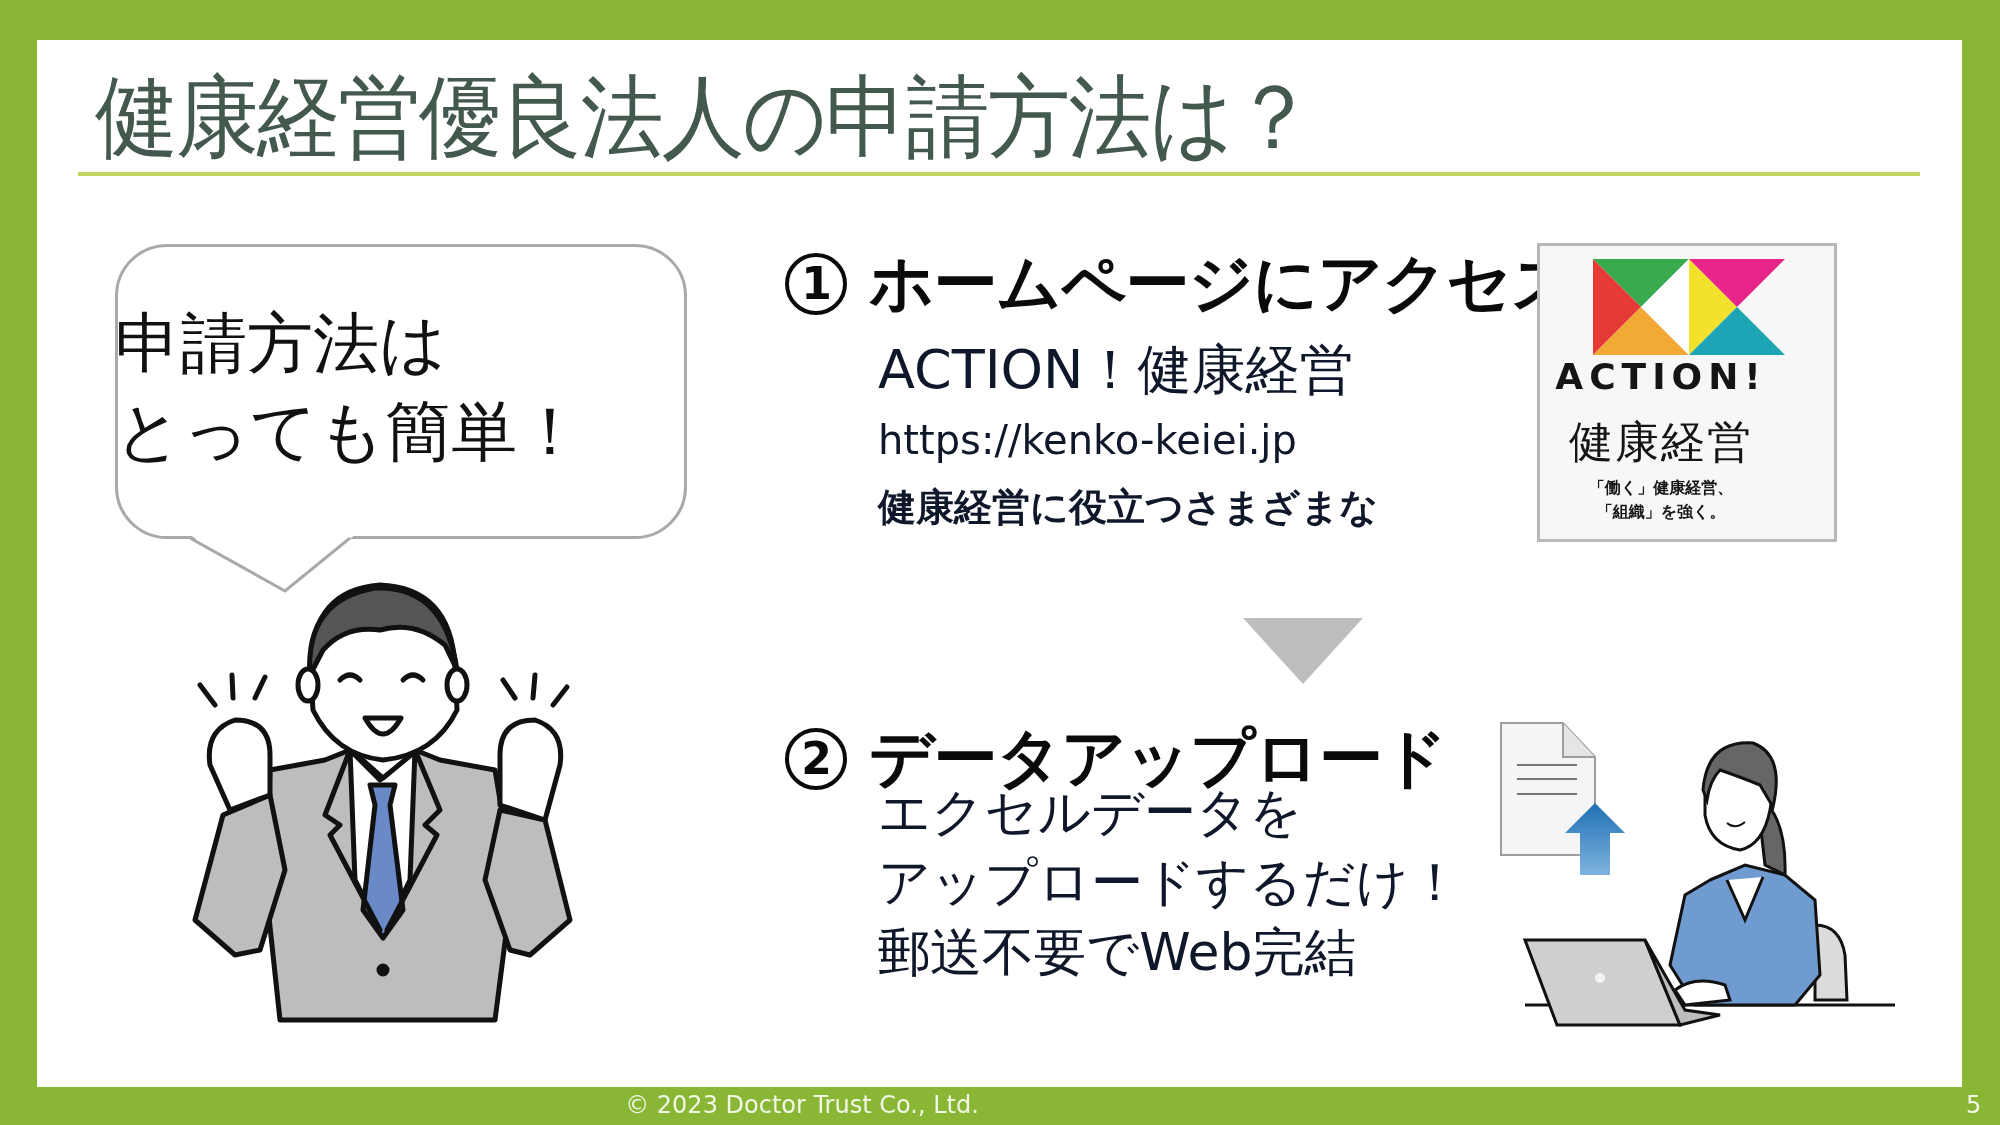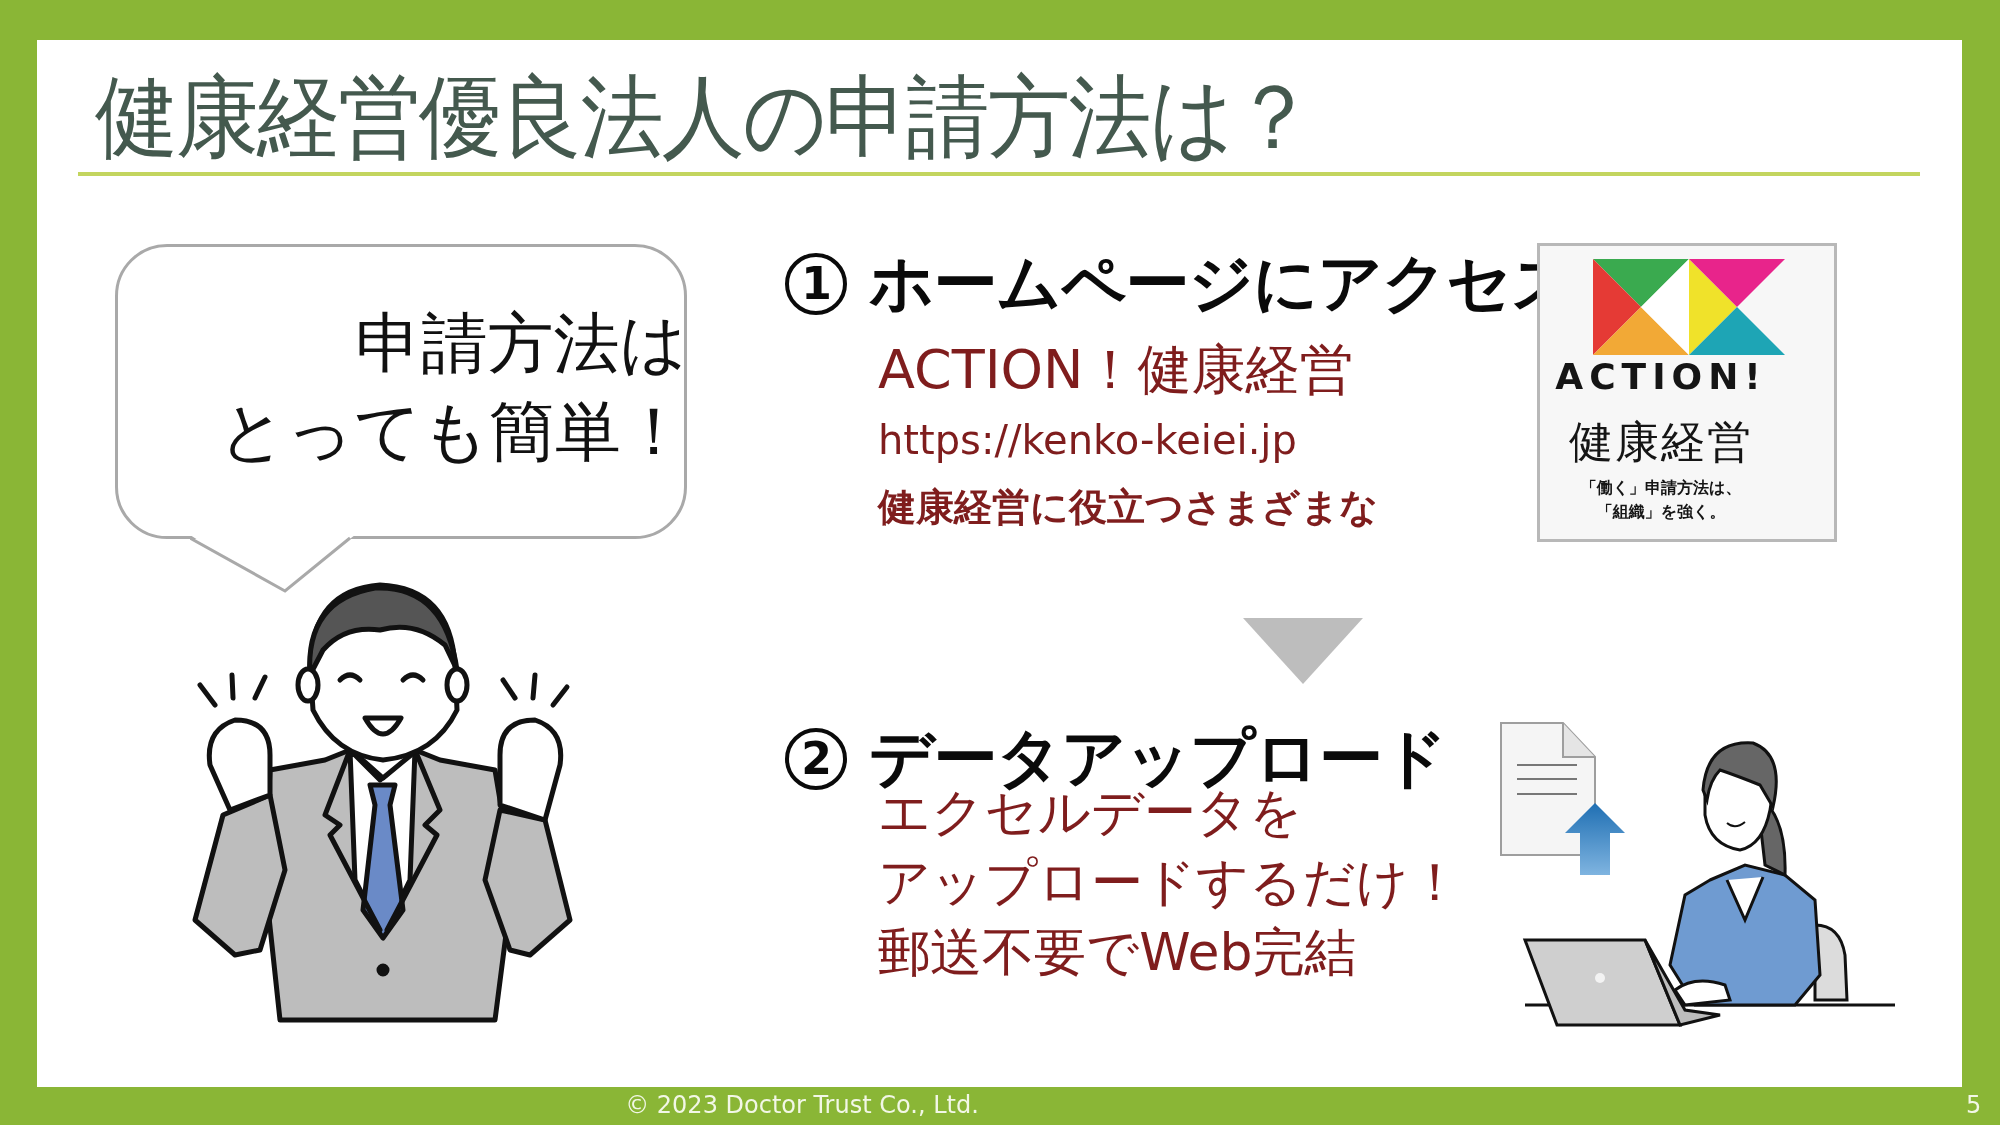--- a/index.html
+++ b/index.html
@@ -25,34 +25,34 @@
   
   .bubble {
     position: absolute; left: 115px; top: 244px;
     width: 572px; height: 295px;
     border: 3px solid #a9a9a9; border-radius: 52px; background: #fff;
     box-sizing: border-box;
   }
   .bubble-tail { position: absolute; left: 190px; top: 535px; }
   .bubble-text {
     position: absolute; left: 115px; top: 300px; width: 572px;
-    text-align: right; font-size: 66px; line-height: 88px; color: #111;
+    text-align: left; font-size: 66px; line-height: 88px; color: #111;
   }
   .bubble-text div { white-space: nowrap; }
   
   .step-heading {
     position: absolute; font-weight: bold; font-size: 64px; color: #0a0a0a;
     white-space: nowrap; letter-spacing: -1px;
   }
   .step-num {
     display: inline-block; width: 54px; height: 54px; border: 4px solid #0a0a0a;
     border-radius: 50%; font-size: 44px; line-height: 54px; text-align: center;
     vertical-align: 6px; margin-right: 22px; box-sizing: content-box;
   }
-  .txt { position: absolute; color: #7f1d1d; white-space: nowrap; }
+  .txt { position: absolute; color: #0f172a; white-space: nowrap; }
   .site-name { left: 878px; top: 335px; font-size: 54px; line-height: 70px; }
   .site-url { left: 878px; top: 405px; font-size: 40px; line-height: 54px; margin-top: 8px; }
   .site-desc { left: 878px; top: 482px; font-size: 38px; line-height: 50px; font-weight: bold; }
   .down-arrow {
     position: absolute; left: 1243px; top: 618px; width: 0; height: 0;
     border-left: 60px solid transparent; border-right: 60px solid transparent;
     border-top: 66px solid #bdbdbd;
   }
   .upload-desc { left: 878px; top: 777px; font-size: 52px; line-height: 70px; }
   
@@ -152,21 +152,21 @@
   <polygon points="0,0 96,0 48,48" fill="#3aaa4f"></polygon>
   <polygon points="0,0 48,48 0,96" fill="#e53a35"></polygon>
   <polygon points="48,48 96,96 0,96" fill="#f2a936"></polygon>
   <polygon points="96,0 96,96 48,48" fill="#ffffff"></polygon>
   <polygon points="96,0 144,48 96,96" fill="#f0e22a"></polygon>
   <polygon points="96,0 192,0 144,48" fill="#e8248b"></polygon>
   <polygon points="144,48 192,96 96,96" fill="#1ea5b5"></polygon>
 </svg>
 <div class="logo-word logo-action">ACTION!</div>
 <div class="logo-word logo-kanji">健康経営</div>
-<div class="logo-word logo-tag" style="top:477px;">「働く」申請方法は、</div>
+<div class="logo-word logo-tag" style="top:477px;">「働く」健康経営、</div>
 <div class="logo-word logo-tag" style="top:501px;">「組織」を強く。</div>
 
 <div class="down-arrow"></div>
 
 <div class="step-heading" style="left:785px; top:715px;">
   <span class="step-num">2</span><span>データアップロード</span>
 </div>
 <div class="txt upload-desc">
   <div>エクセルデータを</div>
   <div>アップロードするだけ！</div>

